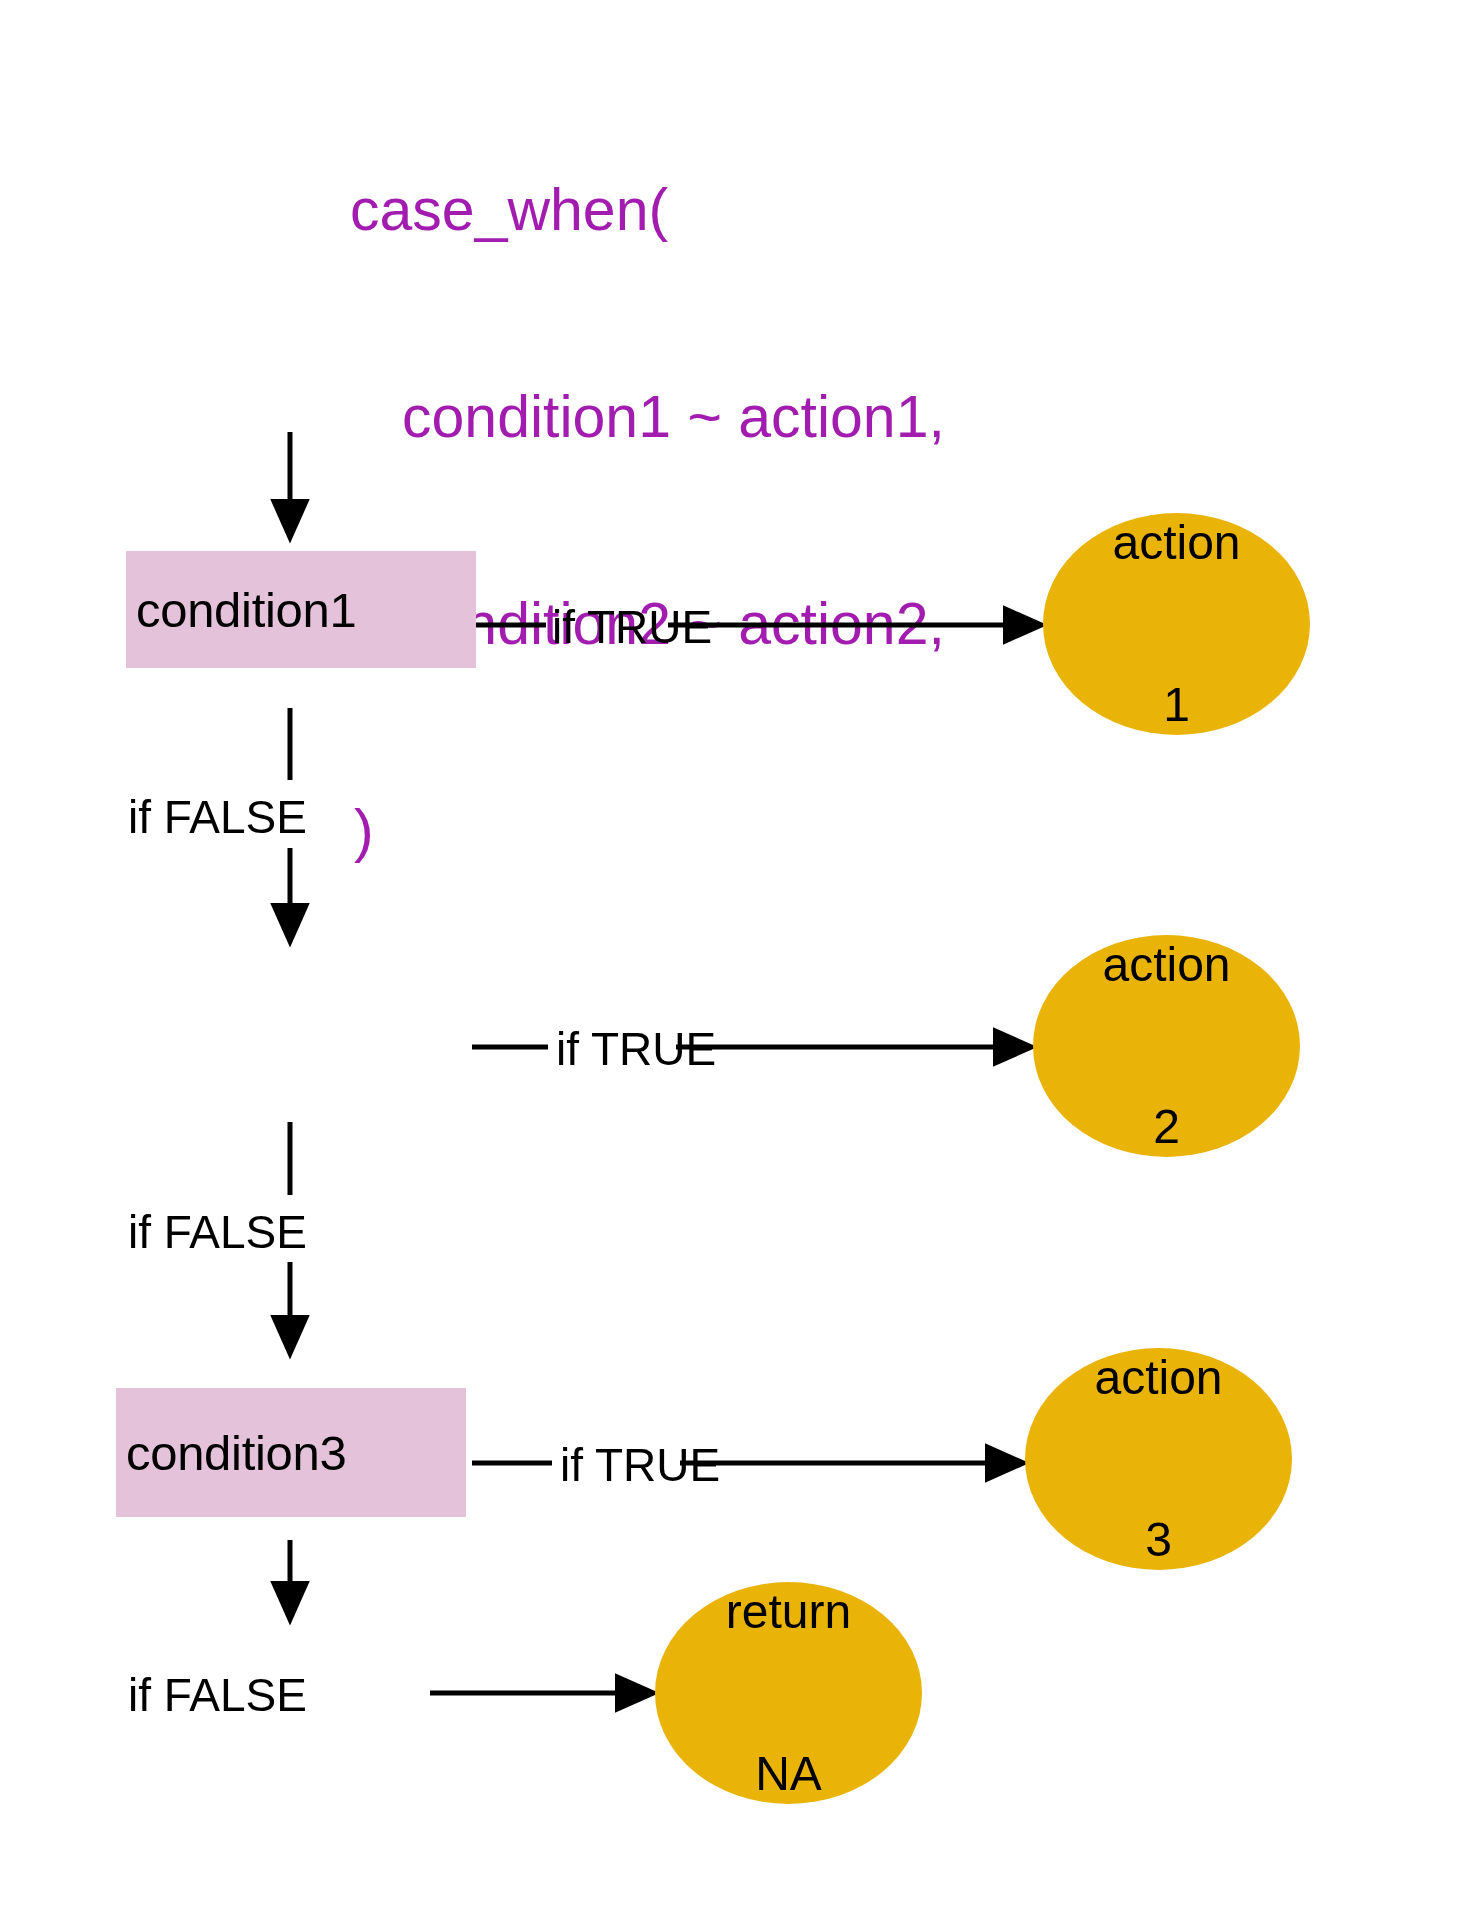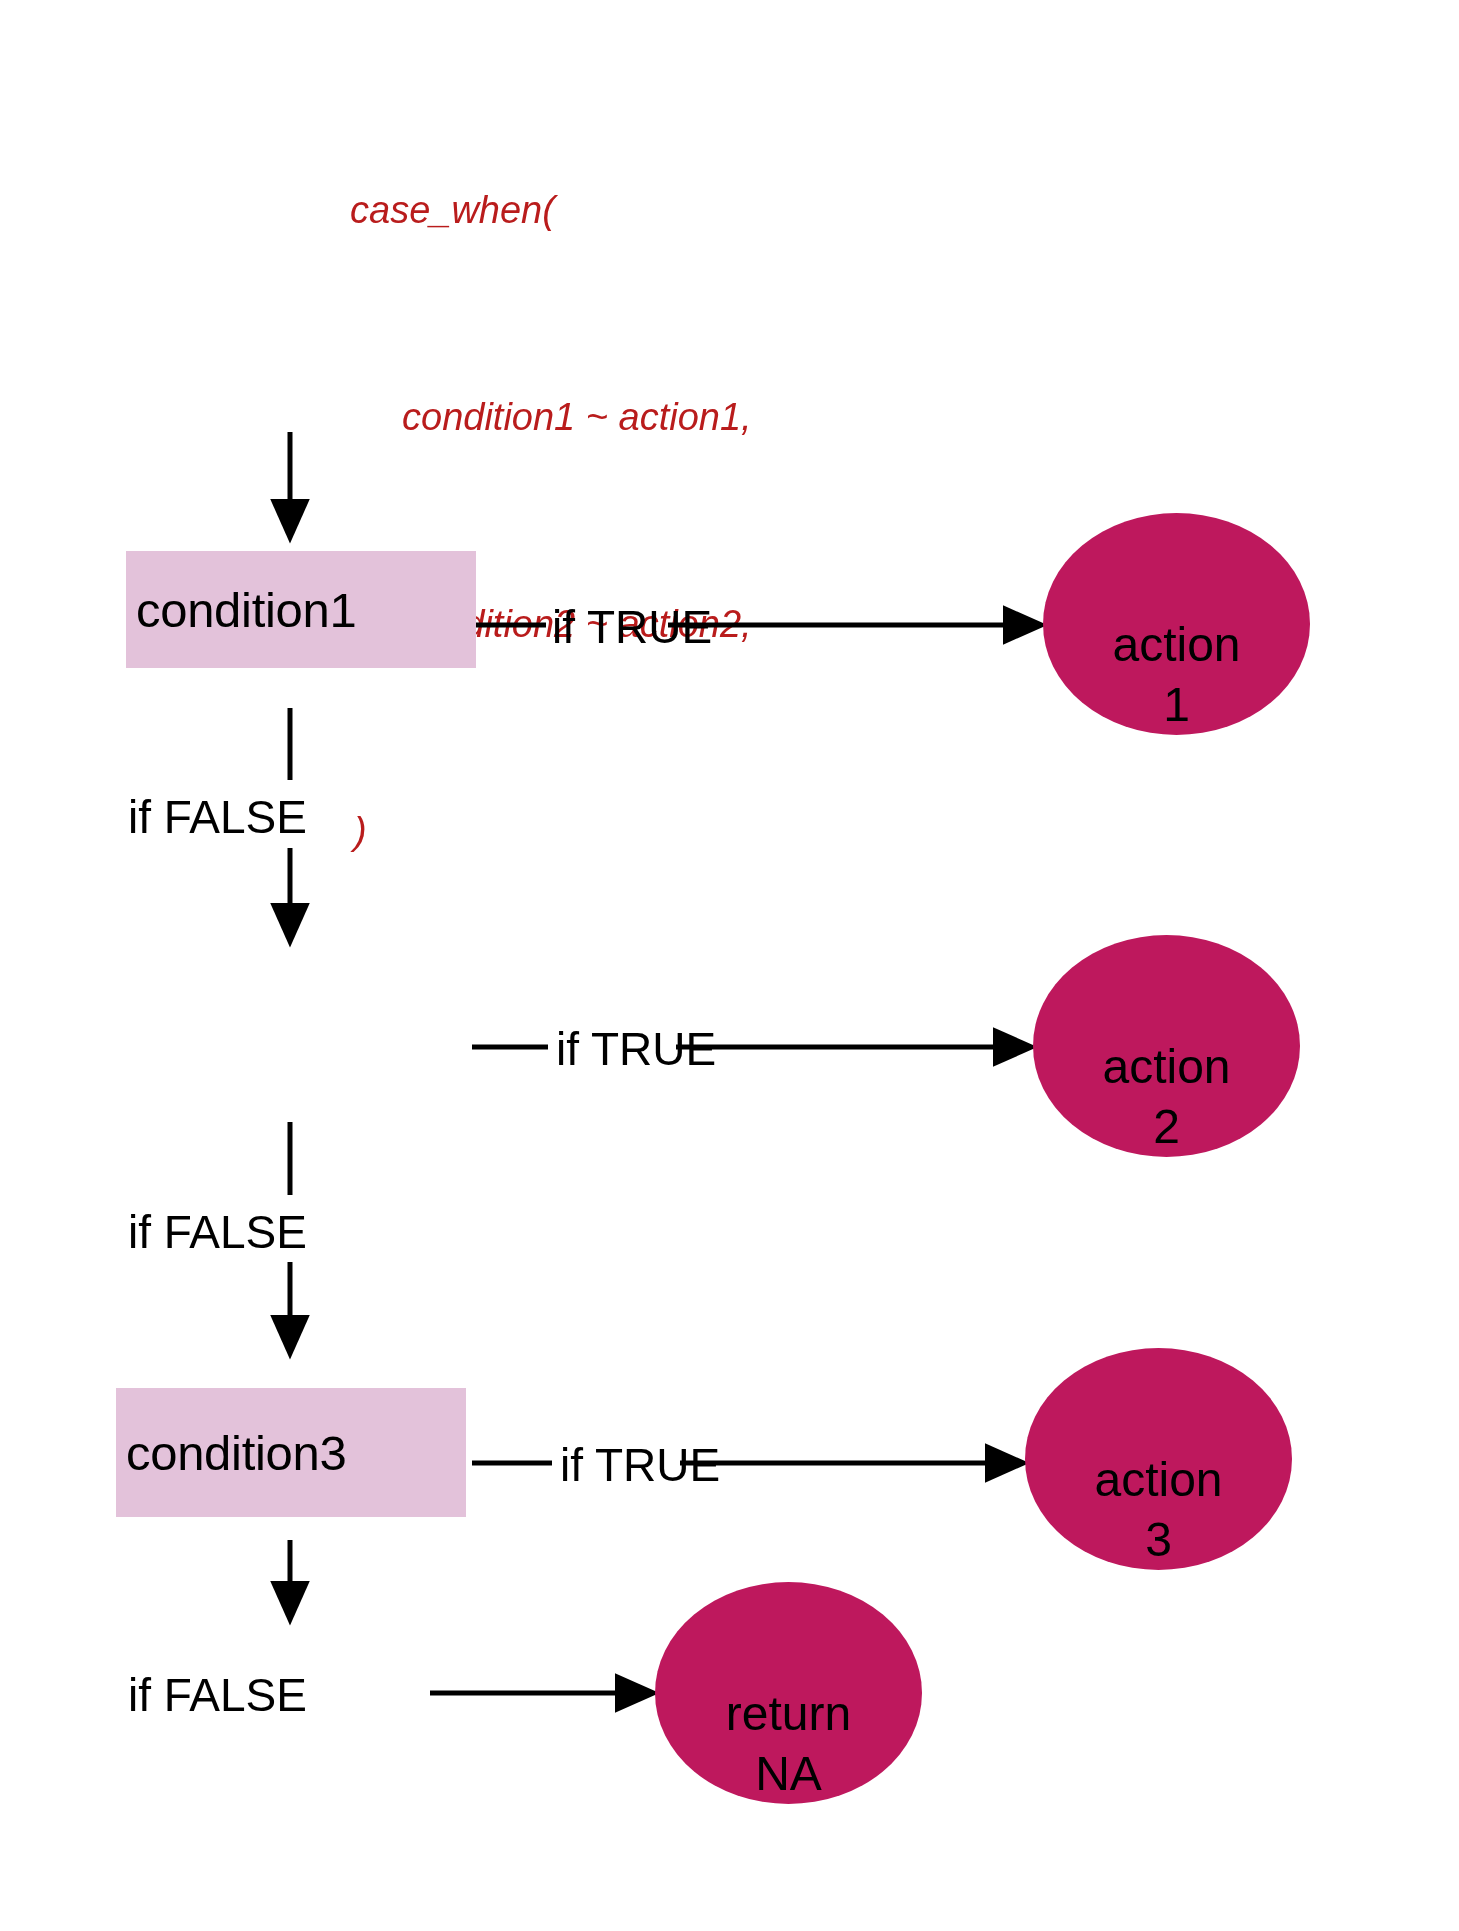--- a/index.html
+++ b/index.html
@@ -2,35 +2,35 @@
 <html><head>
 <meta charset="utf-8">
 <style>
   html,body{margin:0;padding:0;background:#ffffff;}
   body{width:1459px;height:1931px;position:relative;overflow:hidden;
        font-family:"Liberation Sans", sans-serif;}
   #stage{position:absolute;left:0;top:0;width:1459px;height:1931px;}
 
   
   .code-block{position:absolute;left:350px;top:38px;width:620px;
-    color:#b91c1c;font-size:38px;line-height:69px;white-space:pre;font-style:italic;}
+    color:#a21caf;font-size:59px;line-height:69px;white-space:pre;}
   .code-line{display:block;white-space:pre;}
   .code-line.indent{padding-left:52px;}
   .code-line.close{padding-left:4px;}
 
   
   .cond-box{position:absolute;background:#e3c2da;display:flex;
     align-items:center;justify-content:flex-start;}
   .cond-label{font-size:49px;color:#000000;padding-left:10px;
     letter-spacing:-0.3px;}
 
   
-  .ellipse{position:absolute;background:#be185d;border-radius:50%;
+  .ellipse{position:absolute;background:#eab308;border-radius:50%;
     display:flex;flex-direction:column;align-items:center;
-    justify-content:flex-end;}
+    justify-content:space-between;}
   .ellipse span{font-size:48px;color:#000000;line-height:60px;display:block;}
   .ellipse .l2{text-align:center;}
 
   
   .edge-label{position:absolute;color:#000000;font-size:46px;
     white-space:nowrap;}
 
   
   #wires{position:absolute;left:0;top:0;width:1459px;height:1931px;
     pointer-events:none;}

